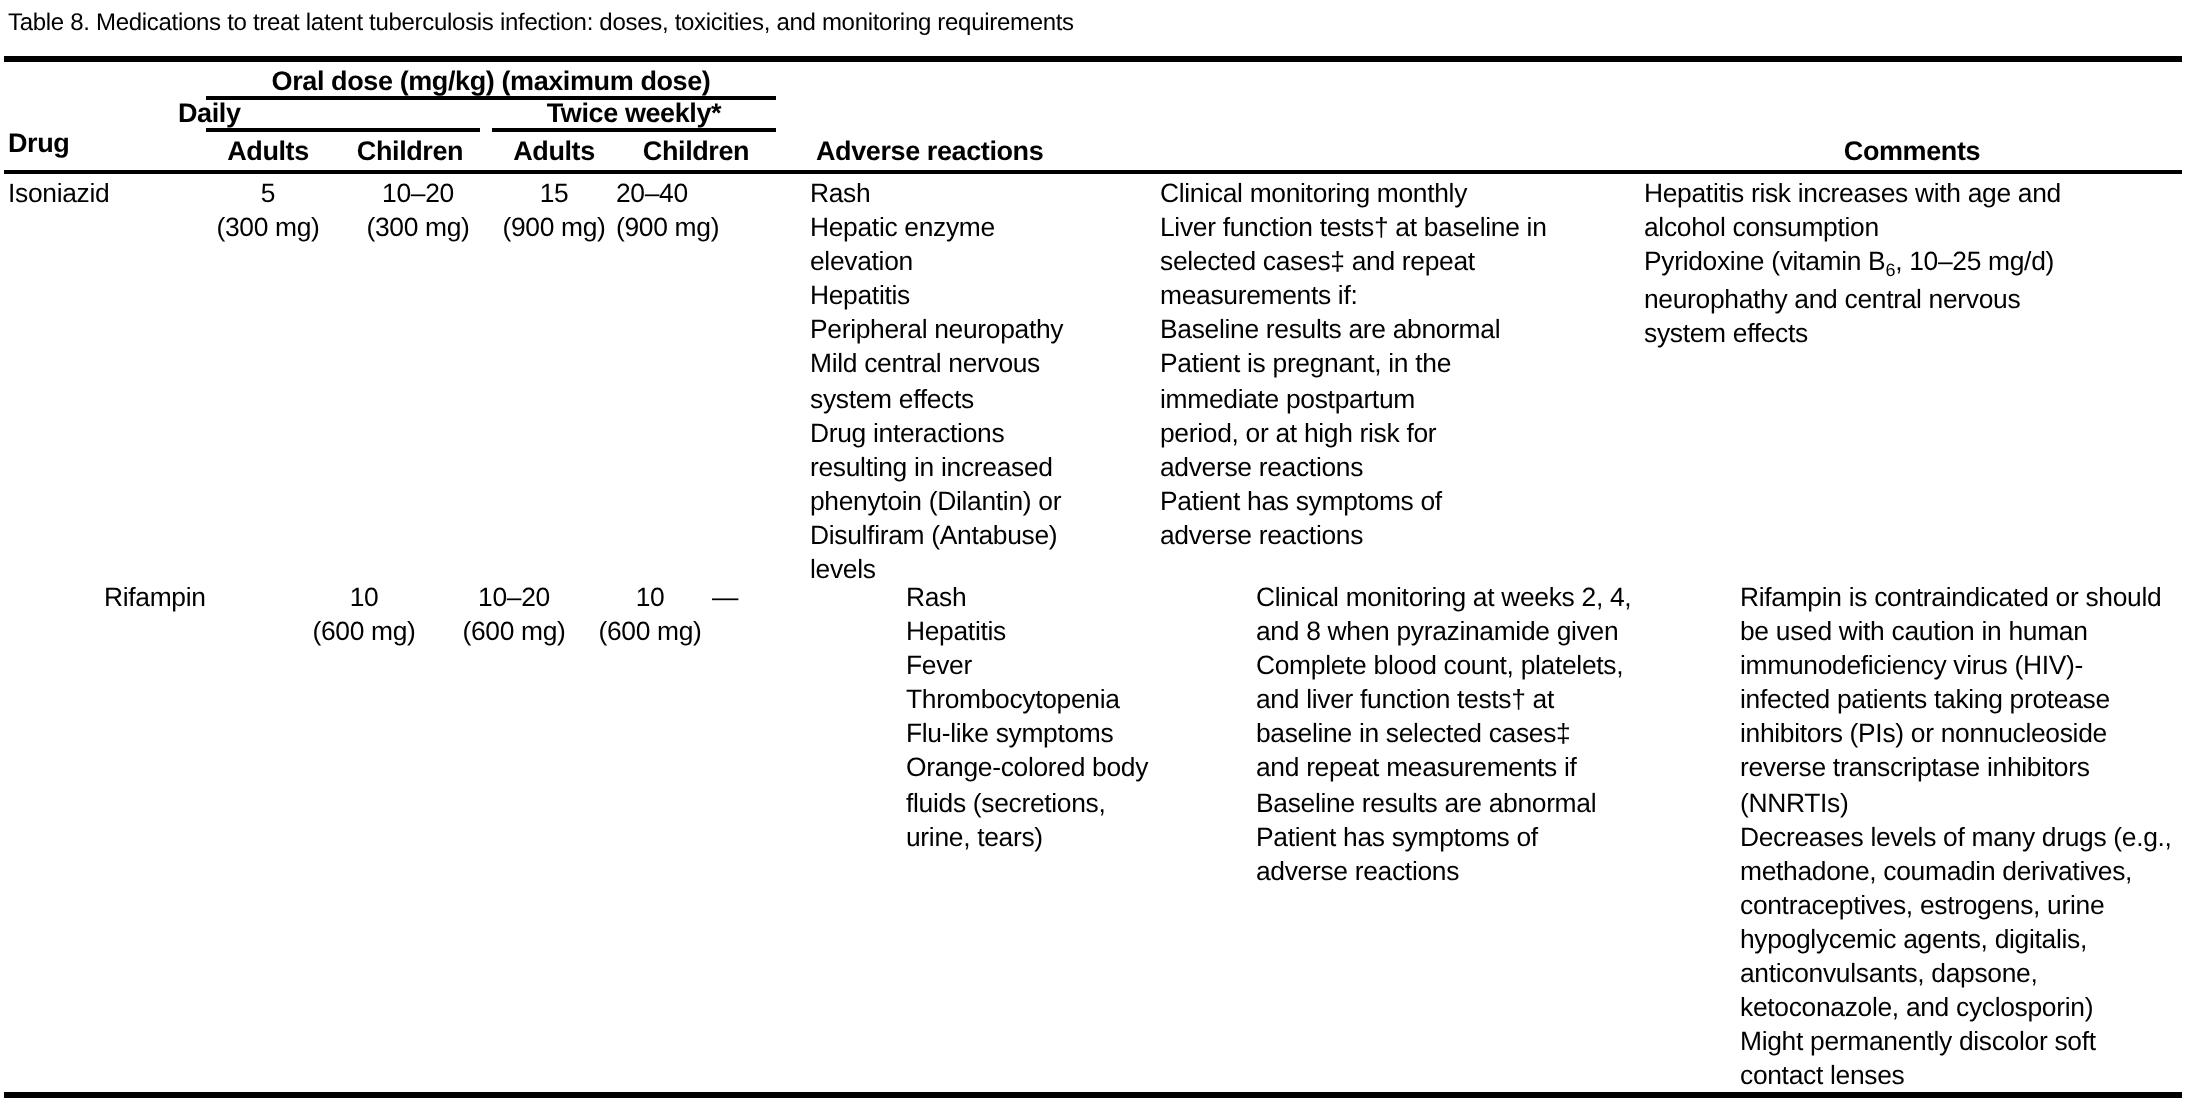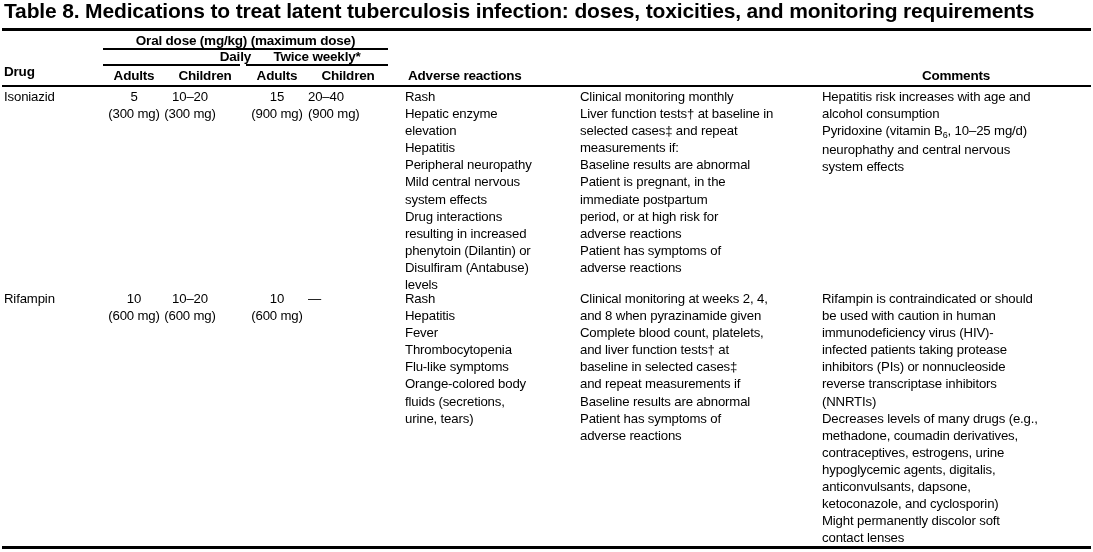--- a/index.html
+++ b/index.html
@@ -21,22 +21,22 @@
     height: 552px;
     padding: 0;
   }
 
   
   .table-title {
     position: absolute;
     left: 4px;
     top: 1px;
     width: 1085px;
-    font-size: 21px;
-    font-weight: bold;
+    font-size: 12px;
+    font-weight: normal;
     letter-spacing: -0.15px;
     line-height: 20px;
     white-space: nowrap;
   }
 
   
   .rule {
     position: absolute;
     background: #000000;
   }
@@ -51,50 +51,50 @@
   
   .hdr {
     position: absolute;
     font-size: 13.5px;
     font-weight: bold;
     letter-spacing: -0.2px;
     white-space: nowrap;
     line-height: 16px;
   }
   .hdr-oraldose { left: 103px; top: 33px; width: 285px; text-align: center; }
-  .hdr-daily    { left: 114px; top: 49px; width: 137px; text-align: right; }
+  .hdr-daily    { left: 89px; top: 49px; width: 137px; text-align: left; }
   .hdr-twice    { left: 246px; top: 49px; width: 142px; text-align: center; }
 
   .hdr-drug     { left: 4px;   top: 64px; text-align: right; }
   .hdr-da       { left: 103px; top: 68px; width: 62px;  text-align: center; }
   .hdr-dc       { left: 165px; top: 68px; width: 80px;  text-align: center; }
   .hdr-ta       { left: 246px; top: 68px; width: 62px;  text-align: center; }
   .hdr-tc       { left: 308px; top: 68px; width: 80px;  text-align: center; }
   .hdr-adverse  { left: 408px; top: 68px; width: 170px; text-align: left; }
   .hdr-monitor  { left: 580px; top: 68px; width: 240px; text-align: center; }
   .hdr-comments { left: 822px; top: 68px; width: 268px; text-align: center; }
 
   
   .cell {
     position: absolute;
     font-size: 13.2px;
     line-height: 17.1px;
     letter-spacing: -0.15px;
   }
   .cell-drug   { left: 4px;   width: 95px;  text-align: left; }
   .cell-da     { left: 103px; width: 62px;  text-align: center; }
-  .cell-dc     { left: 150px; width: 80px;  text-align: center; }
+  .cell-dc     { left: 169px; width: 80px;  text-align: center; }
   .cell-ta     { left: 246px; width: 62px;  text-align: center; }
   .cell-tc     { left: 308px; width: 80px;  }
   .cell-adv    { left: 405px; width: 176px; text-align: left; }
   .cell-mon    { left: 580px; width: 240px; text-align: left; }
   .cell-com    { left: 822px; width: 268px; text-align: left; }
 
   .row-isoniazid .cell { top: 88px; }
-  .row-rifampin  .cell { top: 290px; }
+  .row-rifampin  .cell { top: 290px; margin-left: 48px; }
 
   
   .lines { margin: 0; padding: 0; list-style: none; }
   .lines li {
     margin: 0;
     padding: 0;
     white-space: pre-wrap;
   }
   .ind0 { padding-left: 0; text-indent: 0; }
   .ind1 { padding-left: 12px; text-indent: -0px; }

